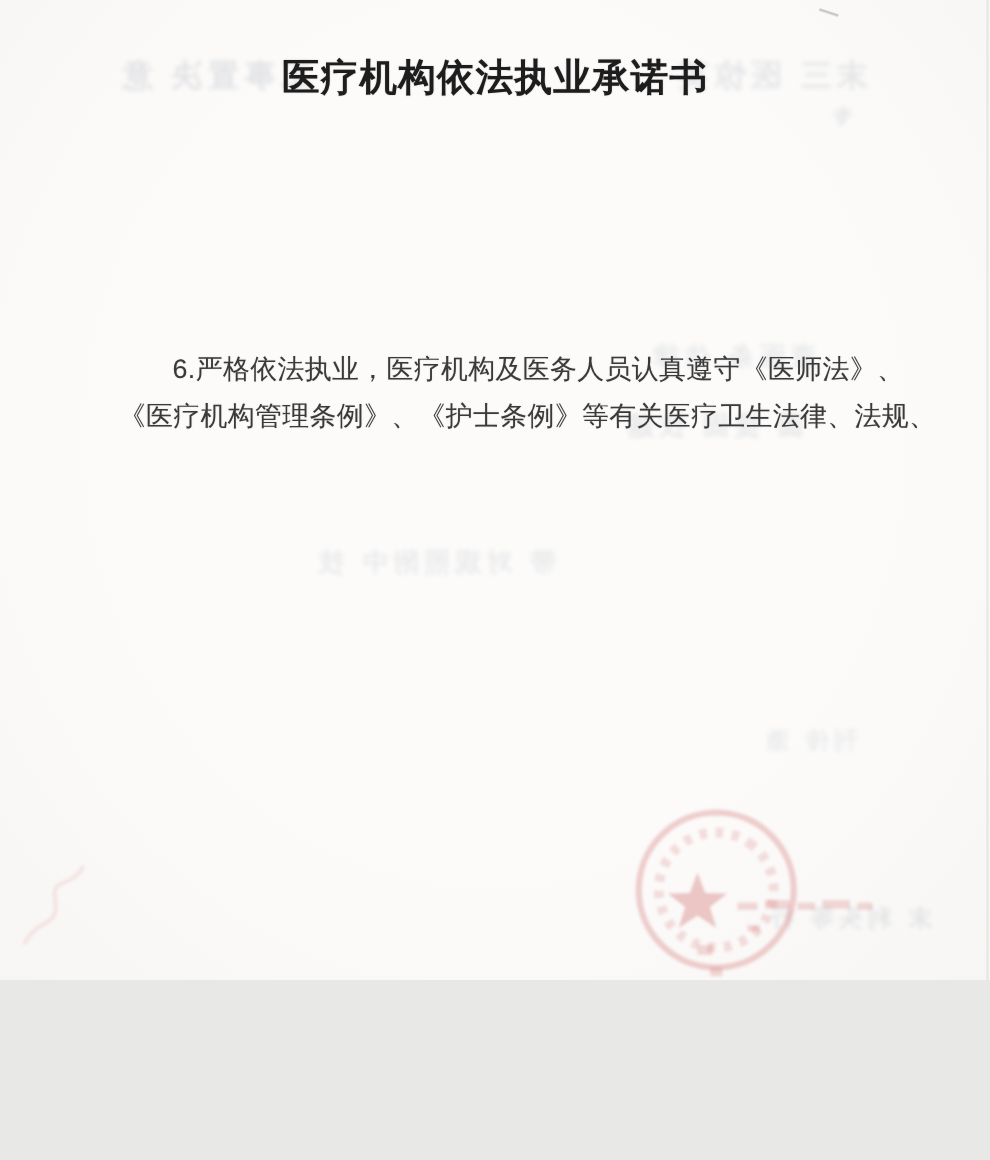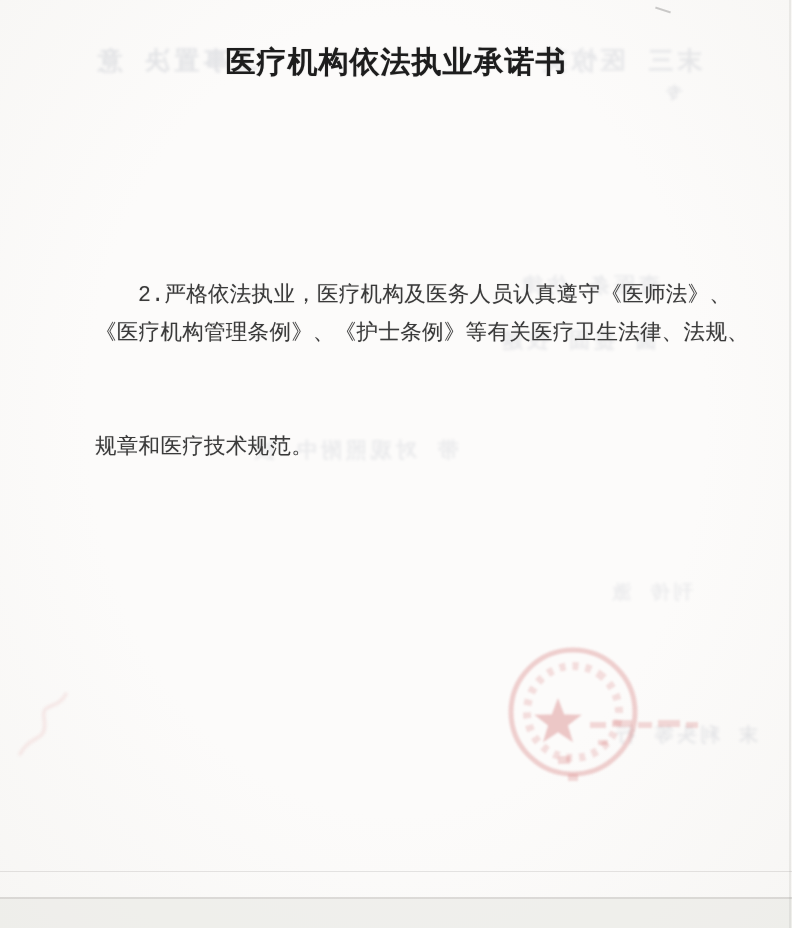--- a/index.html
+++ b/index.html
@@ -1,19 +1,19 @@
 <!DOCTYPE html>
 <html><head>
 <meta charset="utf-8">
 <style>
   html,body{margin:0;padding:0;background:#e8e8e6;}
   .page{
-    position:relative;width:792px;height:928px;overflow:hidden;
+    position:relative;width:792px;height:784px;overflow:hidden;
     background:radial-gradient(ellipse at 50% 45%, #fcfbfa 55%, #f7f6f4 100%);
-    font-family:Liberation Mono, monospace;
+    font-family:Liberation Sans, sans-serif;
   }
   .doc-title{
     position:absolute;top:42px;left:0;width:100%;margin:0;
     text-align:center;font-size:30px;font-weight:bold;letter-spacing:1px;
     color:#1d1d1d;text-shadow:0 0 1px rgba(30,30,30,.4);
   }
   .body-text{
     position:absolute;left:95px;top:124px;width:616px;
     font-size:21.5px;line-height:38px;letter-spacing:.3px;color:#3a3a3a;
     white-space:pre;text-shadow:0 0 1px rgba(60,60,60,.28);
@@ -68,23 +68,22 @@
   </svg>
 
   <svg class="red-squiggle" width="90" height="100" viewBox="0 0 90 100" aria-hidden="true">
     <path d="M12 82 C24 60 40 72 36 46 C33 30 50 38 58 22" fill="none" stroke="rgba(220,140,140,.35)" stroke-width="3.5" stroke-linecap="round"></path>
   </svg>
 
   <h1 class="doc-title">医疗机构依法执业承诺书</h1>
 
   <div class="body-text">
     <p class="para">
-      <span class="body-lines">2.严格依法执业，医疗机构及医务人员认真遵守《医师法》、
+      <span class="body-lines">6.严格依法执业，医疗机构及医务人员认真遵守《医师法》、
 《医疗机构管理条例》、《护士条例》等有关医疗卫生法律、法规、</span>
-      <span class="last-line">规章和医疗技术规范。</span>
     </p>
     
     
     
     
     
   </div>
 
   <div class="fold-line a"></div>
   <div class="fold-line b"></div>

